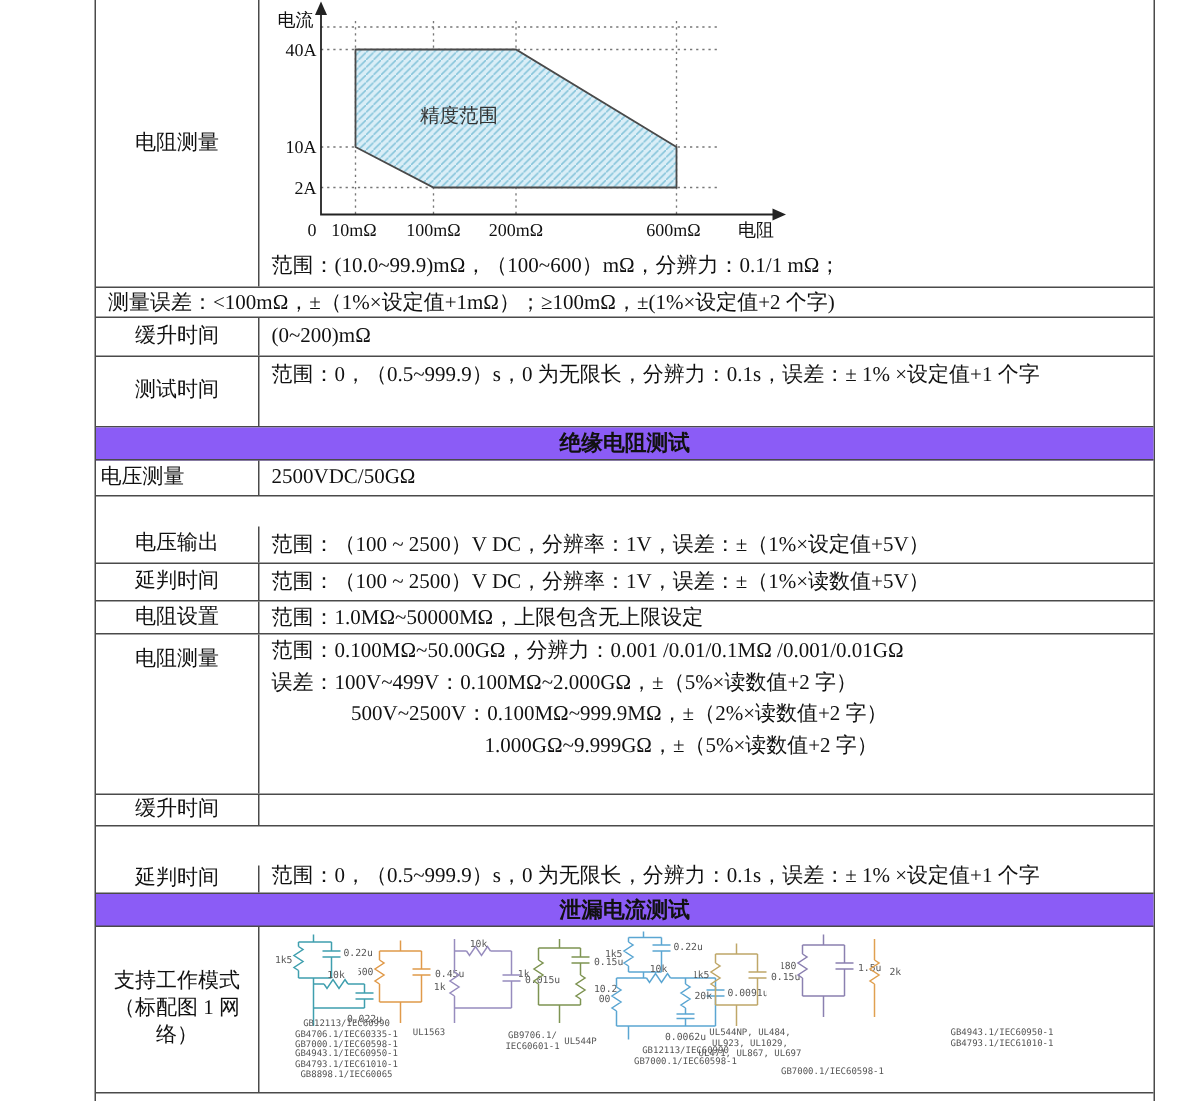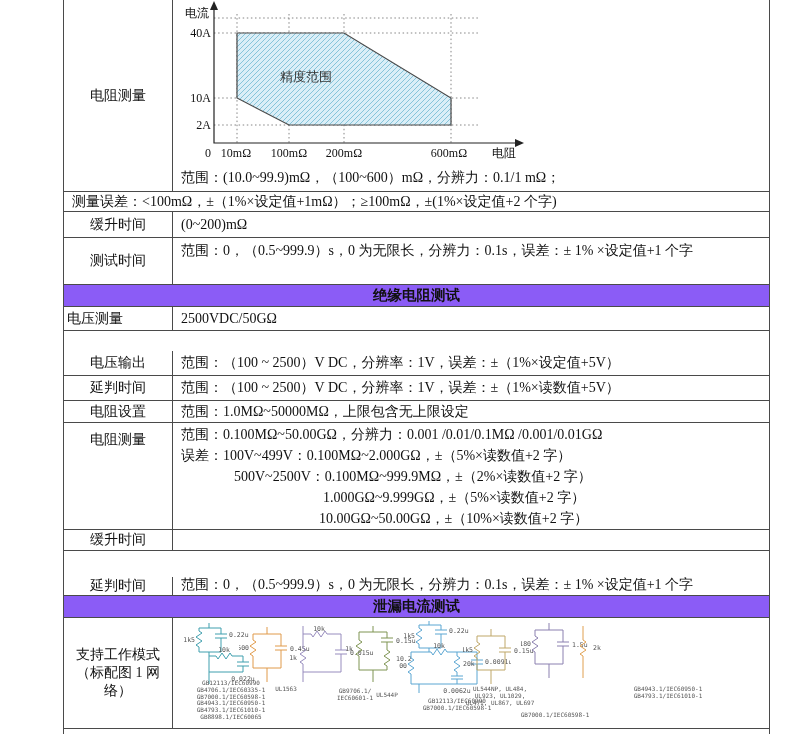--- a/index.html
+++ b/index.html
@@ -118,21 +118,20 @@
     <div class="rcol" style="white-space:nowrap;">范围：1.0MΩ~50000MΩ，上限包含无上限设定</div>
   </div>
 
   <div class="row" style="height:107px;">
     <div class="lcol" style="align-items:flex-start;padding-top:8px;">电阻测量</div>
     <div class="rcol" style="justify-content:flex-start;padding-top:1px;">
       <div class="ln">范围：0.100MΩ~50.00GΩ，分辨力：0.001 /0.01/0.1MΩ /0.001/0.01GΩ</div>
       <div class="ln">误差：100V~499V：0.100MΩ~2.000GΩ，±（5%×读数值+2 字）</div>
       <div class="ln ind1">500V~2500V：0.100MΩ~999.9MΩ，±（2%×读数值+2 字）</div>
       <div class="ln ind2">1.000GΩ~9.999GΩ，±（5%×读数值+2 字）</div>
-      <div class="ln ind3">10.00GΩ~50.00GΩ，±（10%×读数值+2 字）</div>
     </div>
   </div>
 
   <div class="row" style="height:21px;">
     <div class="lcol">缓升时间</div>
   </div>
 
   <div class="row" style="height:45px;align-items:flex-end;">
     <div class="lcol">延判时间</div>
     <div class="rcol" style="justify-content:flex-start;">

